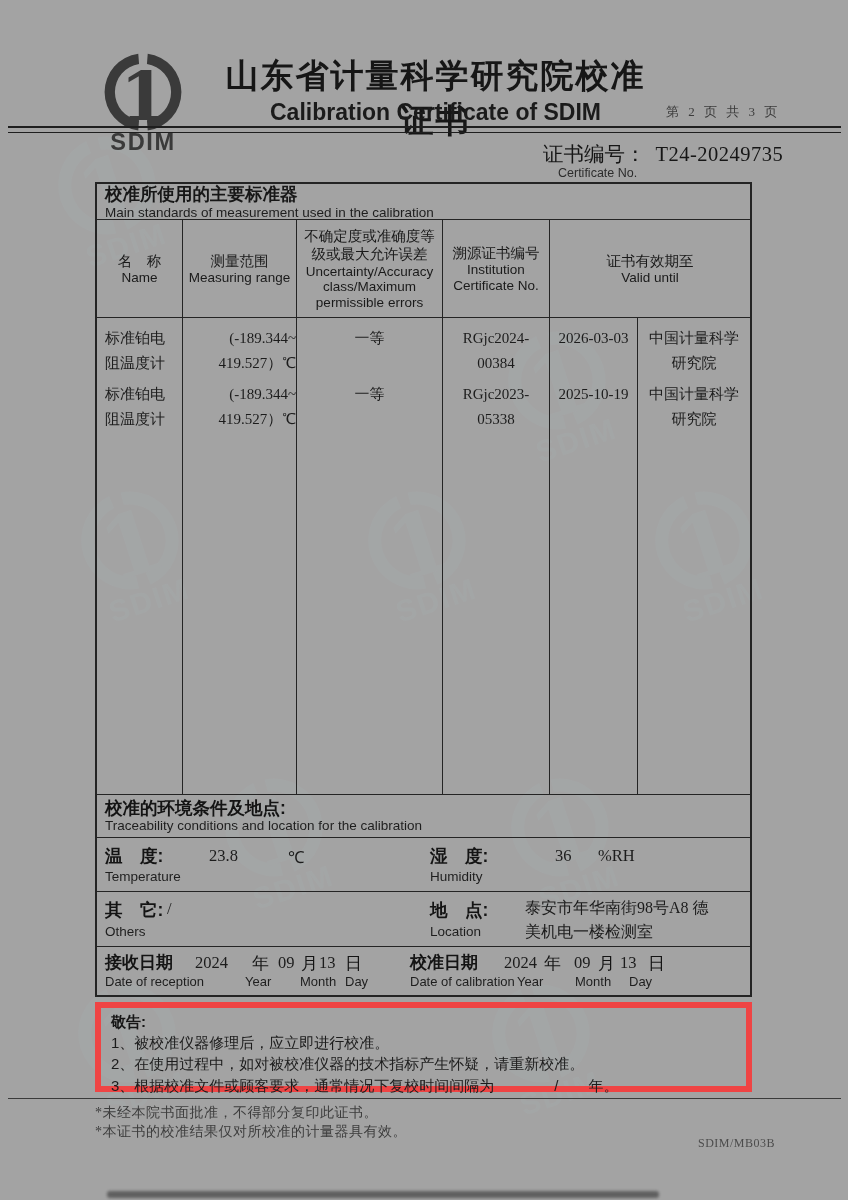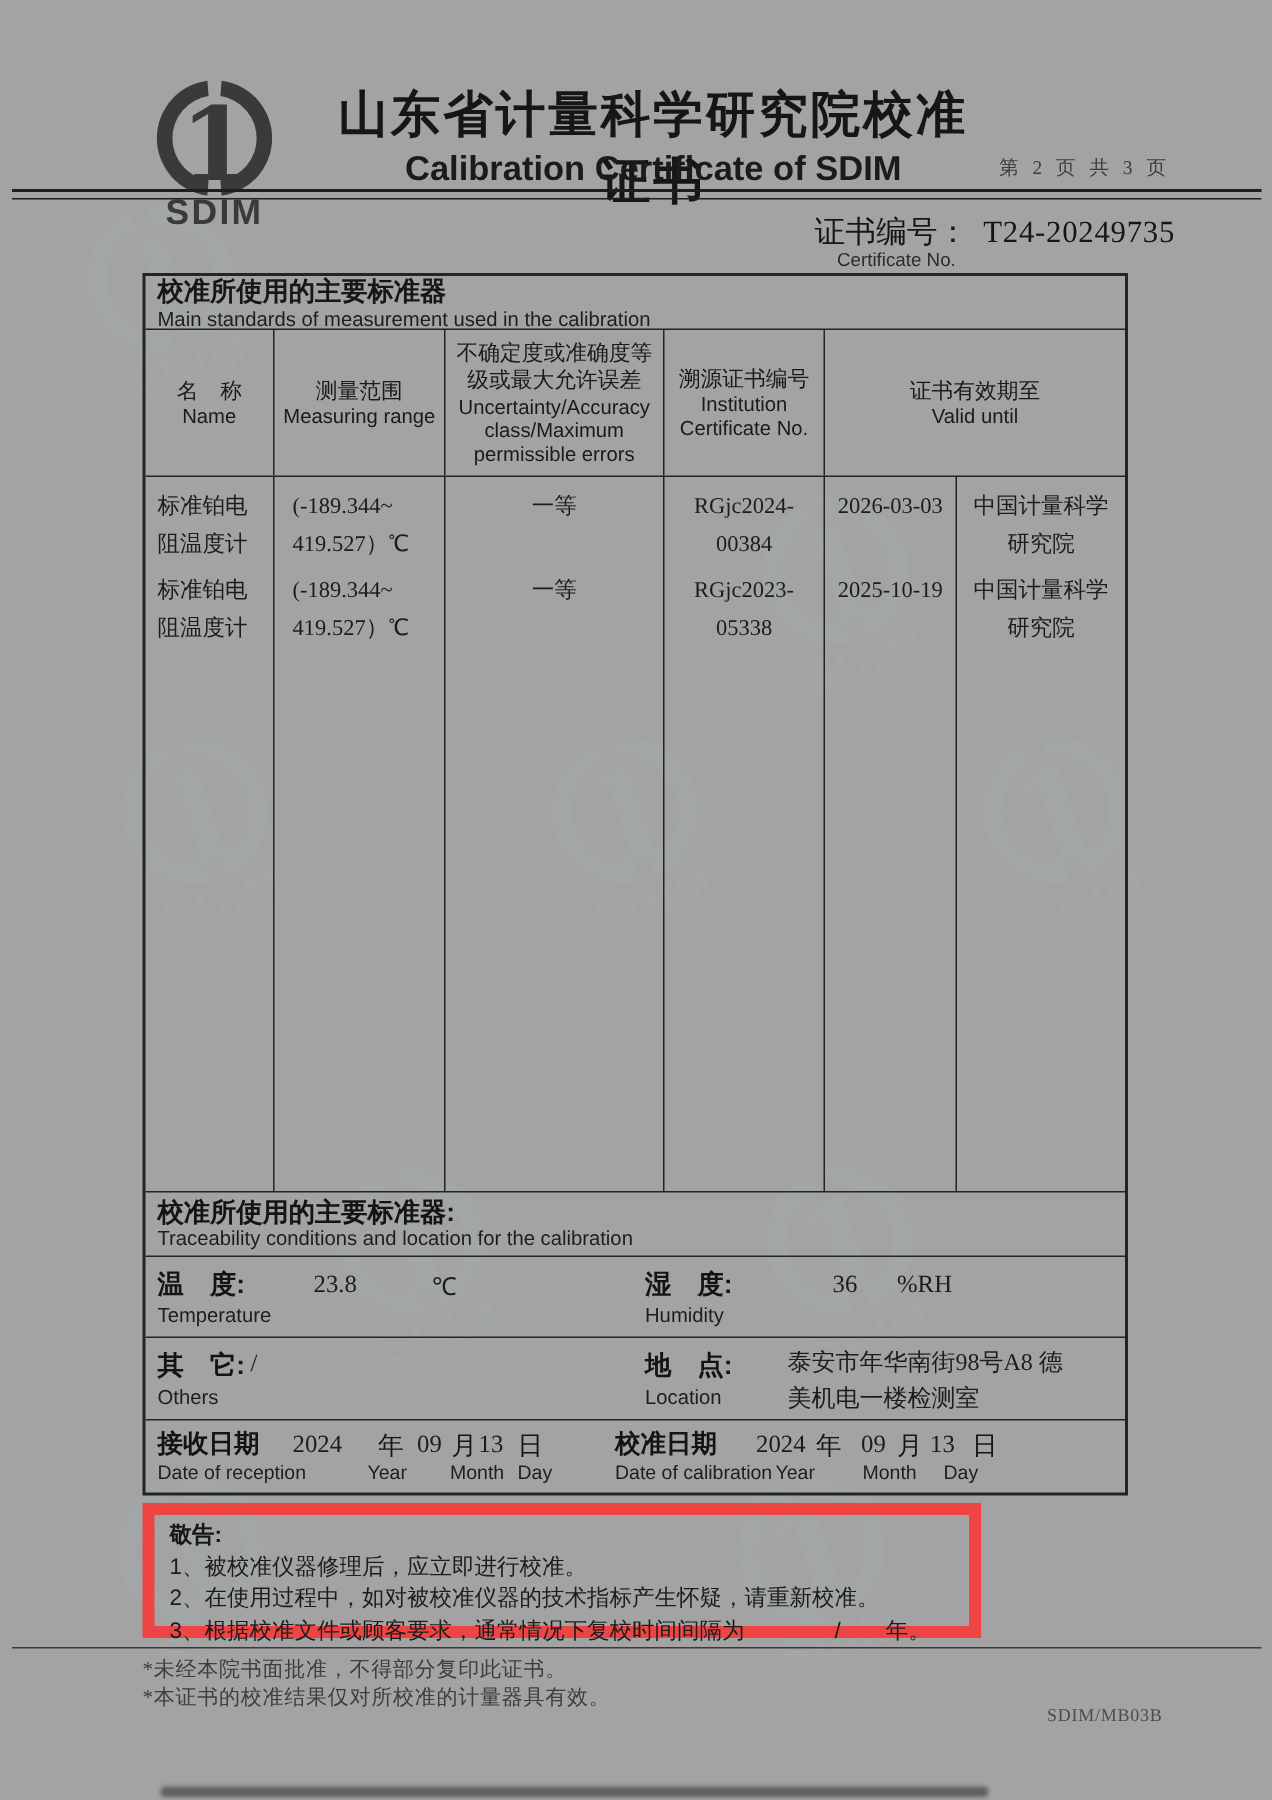--- a/index.html
+++ b/index.html
@@ -38,40 +38,40 @@
   .col-cell{box-sizing:border-box;border-right:1.5px solid #242424;display:flex;flex-direction:column;
             justify-content:center;align-items:center;text-align:center;padding:2px 3px;}
   .col-cell:last-child{border-right:none;flex:1;}
   .cn-h{font-size:14.5px;line-height:1.28;color:#1a1a1a;}
   .en-h{font-size:13.5px;line-height:1.14;color:#1a1a1a;}
   .cw1{width:86px;} .cw2{width:114px;} .cw3{width:146px;} .cw4{width:107px;} .cw5{width:88px;}
 
   .data-area{height:477px;box-sizing:border-box;border-bottom:1.5px solid #242424;display:flex;}
   .d-col{box-sizing:border-box;border-right:1.5px solid #242424;padding-top:8px;}
   .d-col:last-child{border-right:none;flex:1;}
-  .d-block{height:56px;font-size:15px;line-height:1.68;color:#1c1c1c;}
+  .d-block{height:56px;font-size:15px;line-height:1.68;color:#1c1c1c;text-align:right;}
   .t-left{padding-left:8px;text-align:left;}
   .t-center{text-align:center;}
 
   .env-title{height:43px;box-sizing:border-box;border-bottom:1.5px solid #242424;padding:3px 8px 0;}
   .env-title-cn{font-size:17.5px;font-weight:bold;line-height:1.15;color:#141414;}
   .env-title-en{font-size:13.5px;line-height:1.2;color:#1e1e1e;}
   .env-row{position:relative;box-sizing:border-box;border-bottom:1.5px solid #242424;}
   .r-temp{height:54px;} .r-other{height:55px;} .r-dates{height:48px;border-bottom:none;}
   .lbl-cn{font-size:17.5px;font-weight:bold;color:#141414;white-space:nowrap;}
   .val{font-size:16.5px;color:#1c1c1c;white-space:nowrap;}
   .lbl-en{font-size:13.5px;color:#1e1e1e;white-space:nowrap;}
   .d-cn{font-size:17px;font-weight:bold;color:#141414;white-space:nowrap;}
   .d-num{font-size:16.5px;color:#1c1c1c;white-space:nowrap;}
   .d-unit{font-size:17px;color:#141414;white-space:nowrap;}
   .d-en{font-size:13px;color:#1e1e1e;white-space:nowrap;}
 
   
-  .notice-box{position:absolute;left:95px;top:1002px;width:559px;height:90px;
-              border:8px solid #ef4444;box-sizing:border-box;padding:3px 10px;}
+  .notice-box{position:absolute;left:95px;top:1002px;width:657px;height:90px;
+              border:6px solid #ef4444;box-sizing:border-box;padding:3px 10px;}
   .notice-title{font-size:15px;font-weight:bold;line-height:1.4;color:#161616;}
   .notice-item{font-size:15px;line-height:1.43;color:#1c1c1c;}
 
   
   .rule-footer{position:absolute;left:8px;top:1098px;width:833px;border-top:1.5px solid #3a3a3a;}
   .f-note{position:absolute;left:95px;font-size:14px;color:#3d3d3d;letter-spacing:.5px;}
   .f-code{position:absolute;left:698px;top:1136px;font-size:12px;color:#4c4c4c;letter-spacing:.5px;}
   .bottom-artifact{position:absolute;left:107px;top:1191px;width:552px;height:7px;background:#4f4f4f;
                    border-radius:3px;filter:blur(1.4px);opacity:.8;}
 </style>
@@ -206,21 +206,21 @@
           <div>研究院</div>
         </div>
         <div class="d-block t-center">
           <div>中国计量科学</div>
           <div>研究院</div>
         </div>
       </div>
     </div>
 
     <div class="env-title sans">
-      <div class="env-title-cn">校准所使用的主要标准器:</div>
+      <div class="env-title-cn">校准的环境条件及地点:</div>
       <div class="env-title-en">Traceability conditions and location for the calibration</div>
     </div>
 
     <div class="env-row r-temp">
       <span class="abs lbl-cn sans" style="left:8px;top:6px">温　度:</span>
       <span class="abs val" style="left:112px;top:8px">23.8</span>
       <span class="abs val" style="left:191px;top:7px">℃</span>
       <span class="abs lbl-en sans" style="left:8px;top:31px">Temperature</span>
       <span class="abs lbl-cn sans" style="left:333px;top:6px">湿　度:</span>
       <span class="abs val" style="left:458px;top:8px">36</span>

